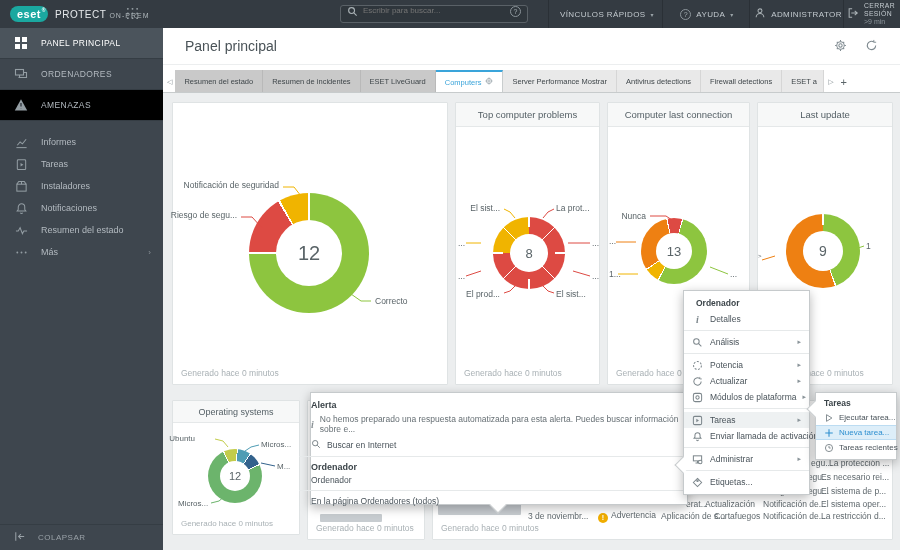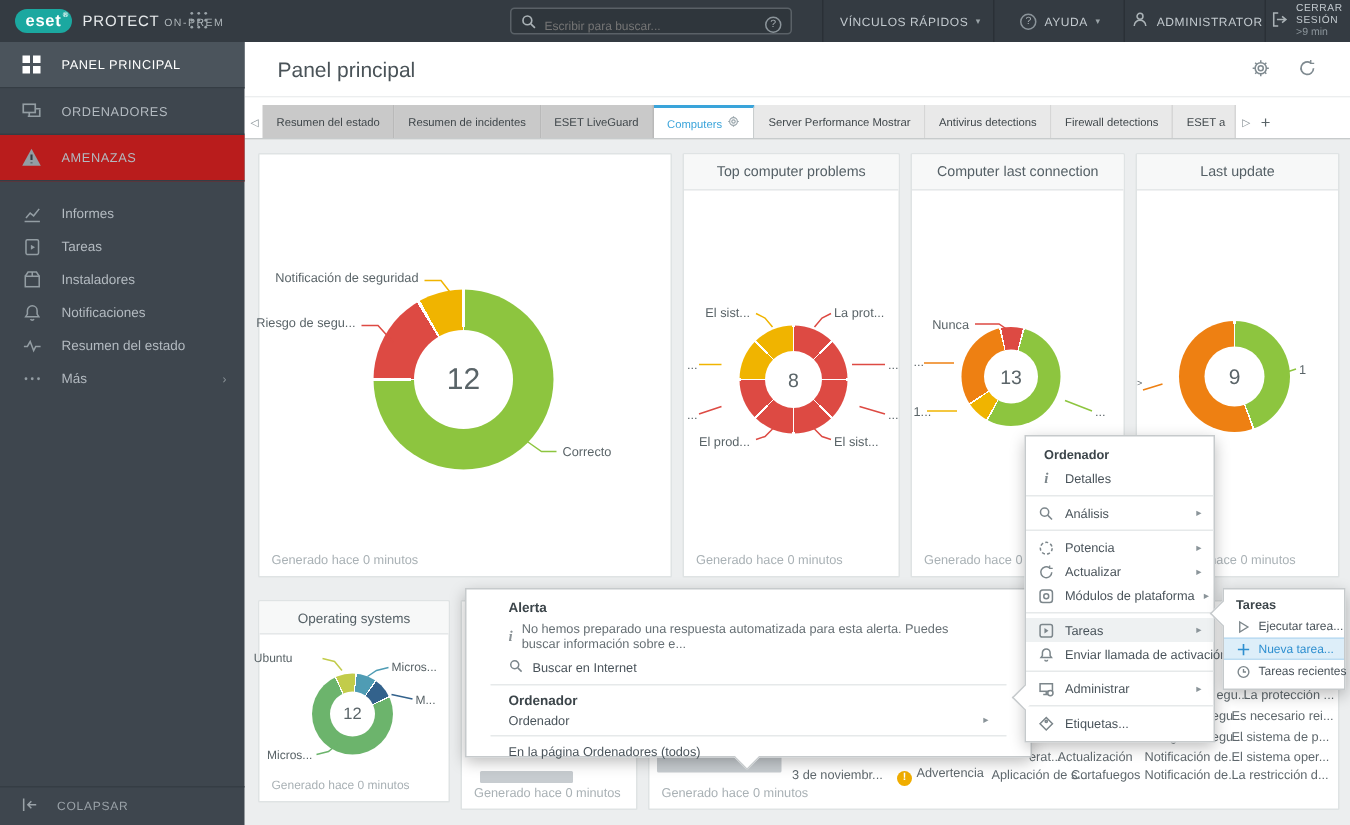--- a/index.html
+++ b/index.html
@@ -8,35 +8,35 @@
 .screen{position:absolute;inset:0;width:900px;height:550px}
 
 
 .topbar{position:absolute;top:0;left:0;width:900px;height:28px;background:#343b42;color:#c3cacf;z-index:40;font-size:8px}
 .brand{position:absolute;left:10px;top:0;height:28px;display:flex;align-items:center;gap:7px}
 .eset-logo{background:#1ba8a0;color:#fff;font-weight:bold;font-size:11px;padding:2px 7px;border-radius:8px;letter-spacing:.5px;position:relative}
 .eset-logo sup{font-size:5px;position:absolute;top:1px;right:2px}
 .product{color:#e7eaec;font-size:10px;letter-spacing:.5px}
 .product .edition{font-size:7px;color:#aeb6ba;letter-spacing:1px}
 .grid9{position:absolute;left:126px;top:7px}
-.search-box{position:absolute;left:340px;top:5px;width:188px;height:18px;border:1px solid #5a6167;border-radius:3px;display:flex;align-items:flex-end;padding:0 6px;gap:5px;background:#2f363c}
+.search-box{position:absolute;left:340px;top:5px;width:188px;height:18px;border:1px solid #5a6167;border-radius:3px;display:flex;align-items:flex-start;padding:0 6px;gap:5px;background:#2f363c}
 .search-box input{flex:1;background:transparent;border:none;outline:none;color:#c3cacf;font-size:8px;font-family:inherit}
 .help-circle{width:11px;height:11px;border:1px solid #8b949a;border-radius:50%;color:#aab2b7;font-size:7px;display:flex;align-items:center;justify-content:center;flex-shrink:0}
 .tb-sep{position:absolute;top:0;width:1px;height:28px;background:#2a3036}
 .tb-item{position:absolute;top:0;height:28px;display:flex;align-items:center;justify-content:center;gap:5px;letter-spacing:.4px;cursor:pointer}
 .caret{font-size:6px;color:#9aa3a8}
 .session{font-size:7px;color:#8d969c;letter-spacing:0;margin-top:1px}
 
 
 .sidebar{position:absolute;top:28px;left:0;width:163px;height:522px;background:#3e464e;z-index:30}
 .side-item{display:flex;align-items:center;height:31px;padding-left:13px;gap:12px;color:#b3bac0;cursor:pointer;border-bottom:1px solid #353d44;font-size:8.5px;letter-spacing:.4px}
 .side-item .ico{width:16px;display:flex;justify-content:center;color:#939da3;flex-shrink:0}
 .side-item.active{background:#4b545c;color:#fff}
 .side-item.active .ico{color:#fff}
-.side-item.threats{background:#b91c1c}
+.side-item.threats{background:#000000}
 .side-group{margin-top:10px}
 .side-group .side-item{height:22px;border-bottom:none;font-size:9px;letter-spacing:0}
 .side-chev{margin-left:auto;margin-right:12px;color:#8a9298;font-size:8px}
 .collapse-row{position:absolute;bottom:0;left:0;width:163px;height:26px;border-top:1px solid #353d44;display:flex;align-items:center;padding-left:13px;gap:12px;color:#9aa2a8;font-size:8px;letter-spacing:.5px;cursor:pointer}
 
 
 .main{position:absolute;left:163px;top:28px;width:737px;height:522px;background:#eceeef}
 .page-header{position:absolute;top:0;left:0;right:0;height:37px;background:#fff;display:flex;align-items:center;padding:0 22px;border-bottom:1px solid #eceeef}
 .page-title{font-size:14px;color:#4a5358}
 .ph-icons{margin-left:auto;display:flex;gap:18px;color:#7f8a90}
@@ -59,21 +59,21 @@
 .chart-label{position:absolute;font-size:8.5px;color:#5a6468;white-space:nowrap}
 .chart-label.r{text-align:right}
 
 
 .frag{position:absolute;font-size:8.5px;color:#5f686d;white-space:nowrap}
 .redact{position:absolute;background:#c7ccd0;border-radius:1px}
 .warn-badge{display:inline-flex;width:10px;height:10px;border-radius:50%;background:#f0ad00;color:#fff;font-size:7px;font-weight:bold;align-items:center;justify-content:center;vertical-align:-2px;margin-right:3px}
 
 
 .popup{position:absolute;background:#fff;border:1px solid #c6cacc;box-shadow:0 3px 10px rgba(0,0,0,.28)}
-.alert-popup{left:310px;top:392px;width:378px;height:113px;z-index:50;padding:7px 28px}
+.alert-popup{left:310px;top:392px;width:378px;height:113px;z-index:50;padding:7px 0}
 .ap-title{font-weight:bold;font-size:9px;color:#3c454a;margin-bottom:4px}
 .ap-row{display:flex;align-items:center;gap:6px;font-size:8.5px;color:#68727 7;margin-bottom:5px;color:#666f74}
 .ap-row.action{color:#49535a;cursor:pointer}
 .ap-div{border-top:1px solid #e6e9ea;margin:5px -12px 5px -12px}
 .ap-sect{font-weight:bold;font-size:9px;color:#3c454a;margin-bottom:3px}
 .ap-item{display:flex;align-items:center;font-size:8.5px;color:#49535a;cursor:pointer;margin-bottom:2px}
 .ap-item .chev{margin-left:auto}
 .info-i{font-family:"Liberation Serif",serif;font-style:italic;font-weight:bold;color:#8a9296;font-size:10px;flex-shrink:0}
 .notch{position:absolute;width:12px;height:12px;background:#fff;transform:rotate(45deg)}
 .notch.down{border-right:1px solid #c6cacc;border-bottom:1px solid #c6cacc;left:181px;bottom:-7px}

